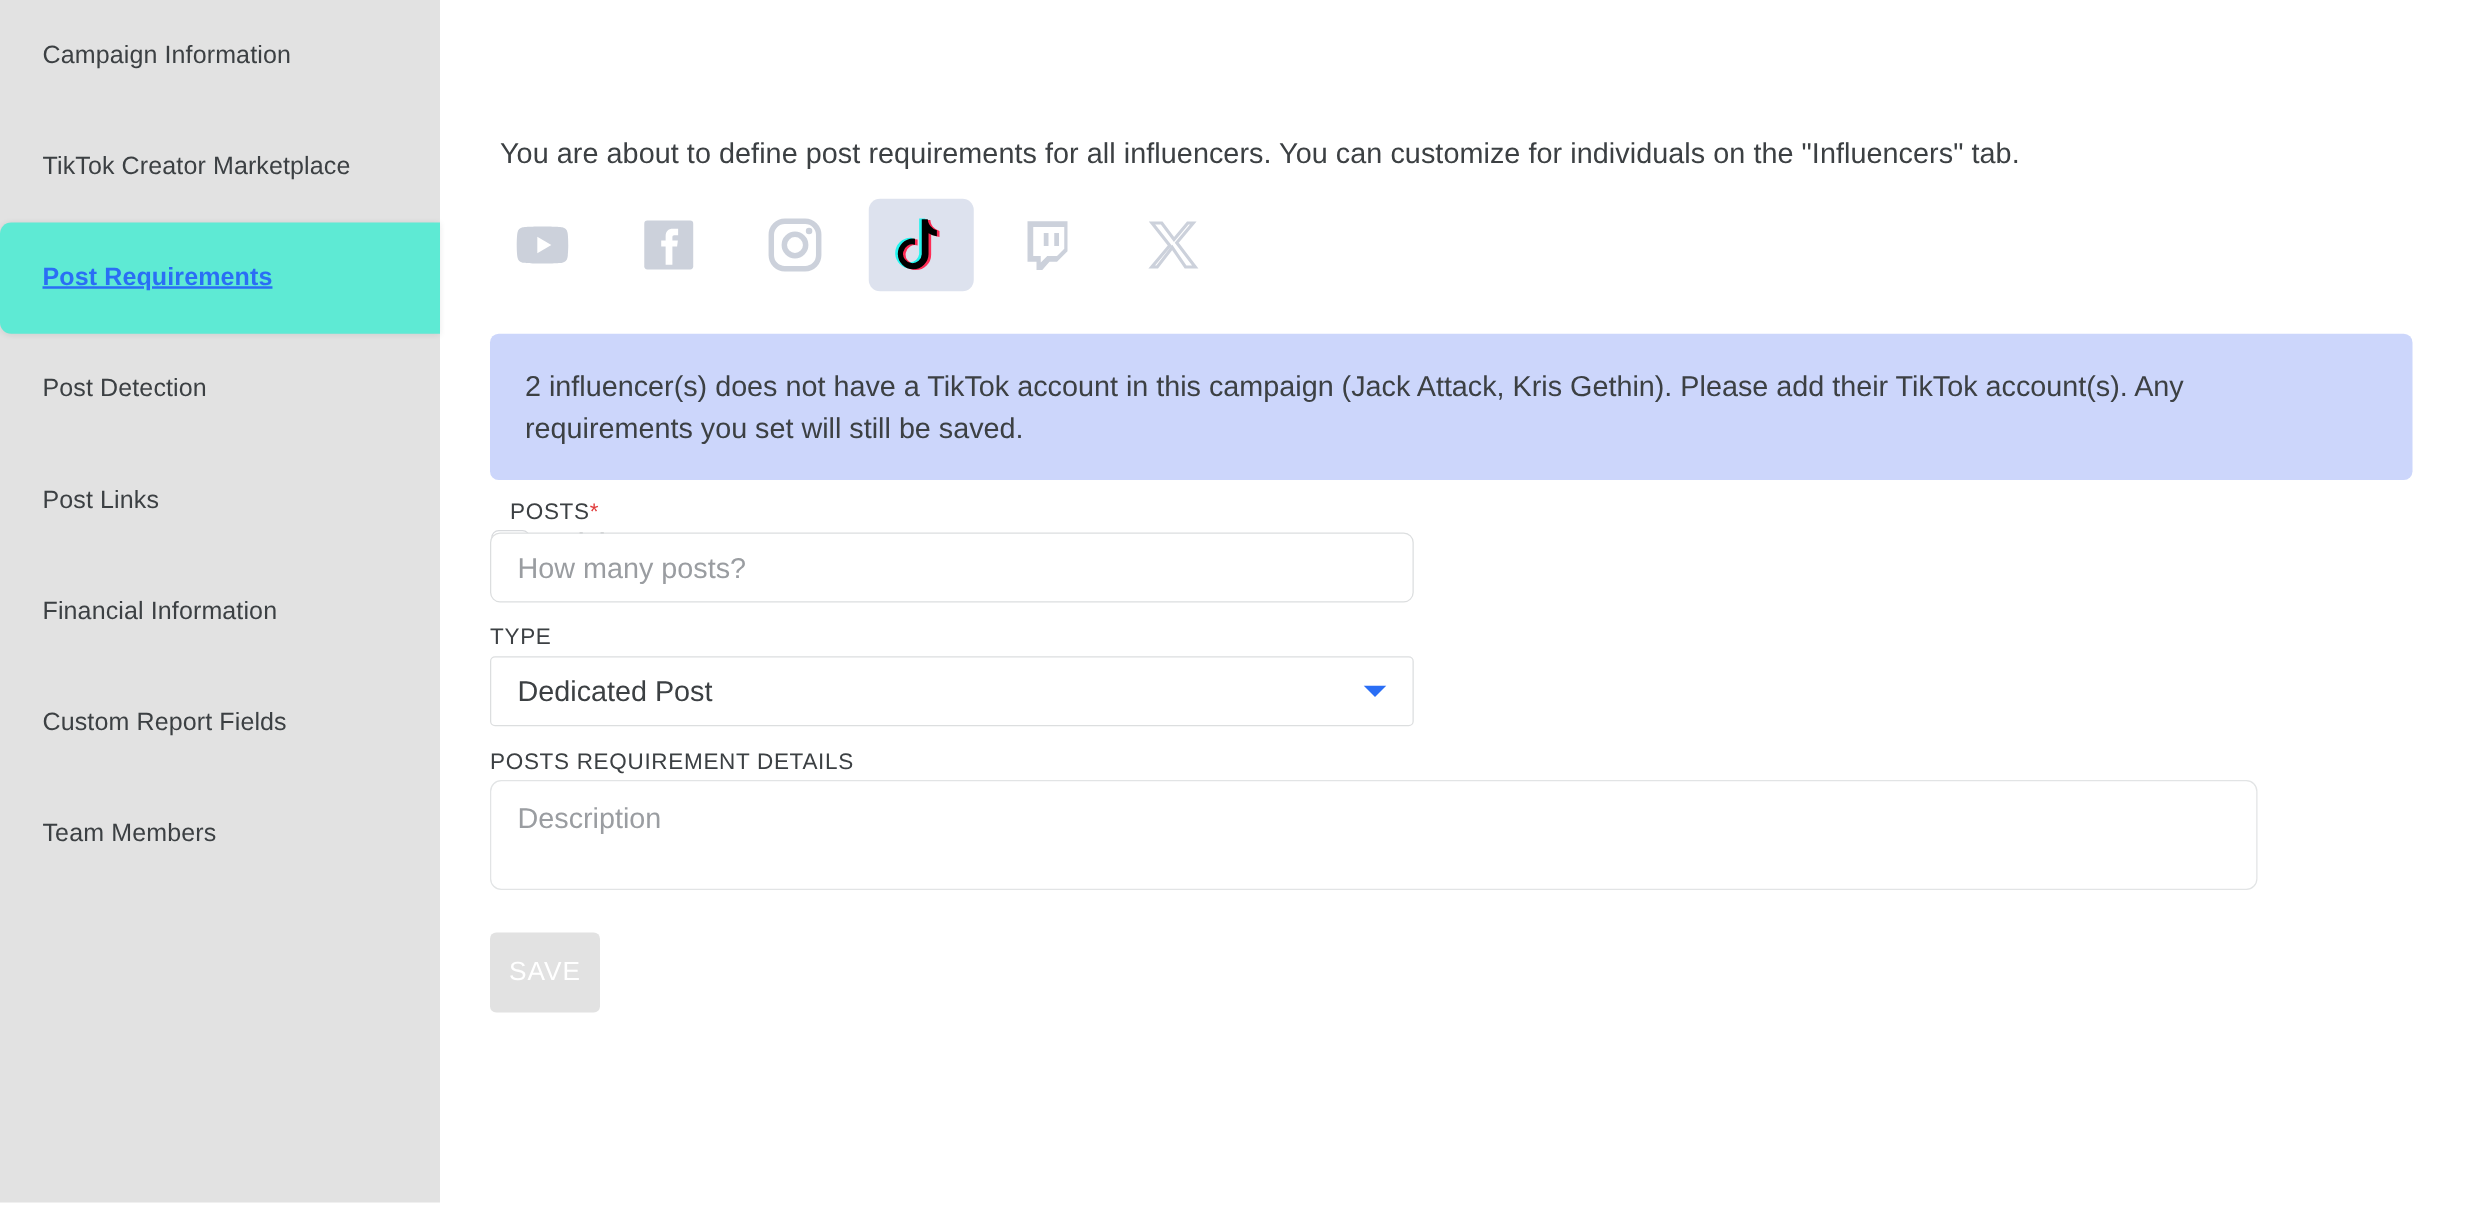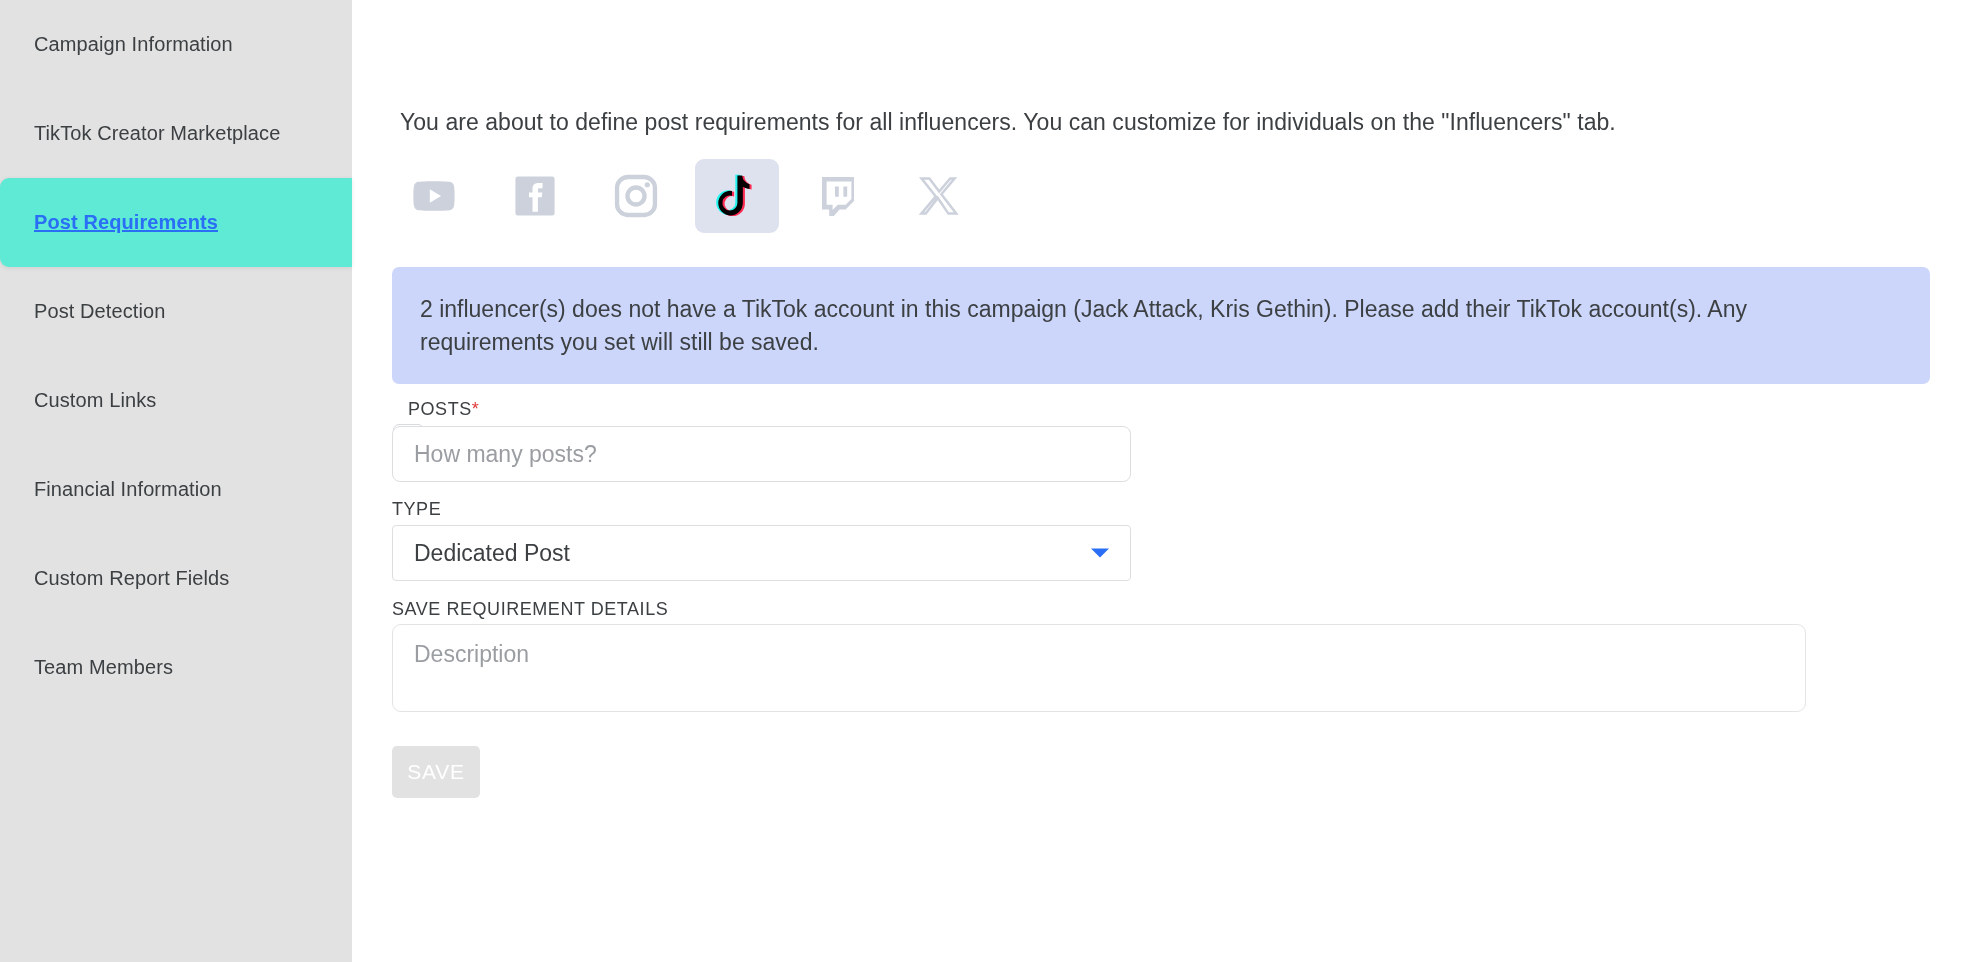--- a/index.html
+++ b/index.html
@@ -234,21 +234,21 @@
   }
 
   #details-textarea::placeholder { color: #9a9da1; }
 
   
   #save-button {
     position: absolute;
     left: 40px;
     top: 702px;
     width: 88px;
-    height: 52px;
+    height: 64px;
     background: #e2e2e2;
     border: none;
     border-radius: 5px;
     color: #ffffff;
     font-family: "Liberation Sans", sans-serif;
     font-size: 21px;
     letter-spacing: 0.8px;
     cursor: default;
   }
 </style>
@@ -270,21 +270,21 @@
     <div class="nav-item active">
       <span>Post Requirements</span>
     </div>
 
 
     <div class="nav-item">
       <span>Post Detection</span>
     </div>
 
     <div class="nav-item">
-      <span>Custom Links</span>
+      <span>Post Links</span>
     </div>
 
     <div class="nav-item">
       <span>Financial Information</span>
     </div>
 
     <div class="nav-item">
       <span>Custom Report Fields</span>
     </div>
 
@@ -366,21 +366,21 @@
         <input class="text-input" id="posts-input" type="text" placeholder="How many posts?" style="">
 
         <label class="field-label" id="type-label">TYPE</label>
         <div id="type-select-wrap">
           <select id="type-select">
             <option>Dedicated Post</option>
           </select>
           <span id="select-arrow"></span>
         </div>
 
-        <label class="field-label" id="details-label">SAVE REQUIREMENT DETAILS</label>
+        <label class="field-label" id="details-label">POSTS REQUIREMENT DETAILS</label>
         <textarea id="details-textarea" placeholder="Description" style=""></textarea>
 
         <button id="save-button" disabled="">SAVE</button>
 
       </div>
     </div>
 
   </section>
 </div>
 

